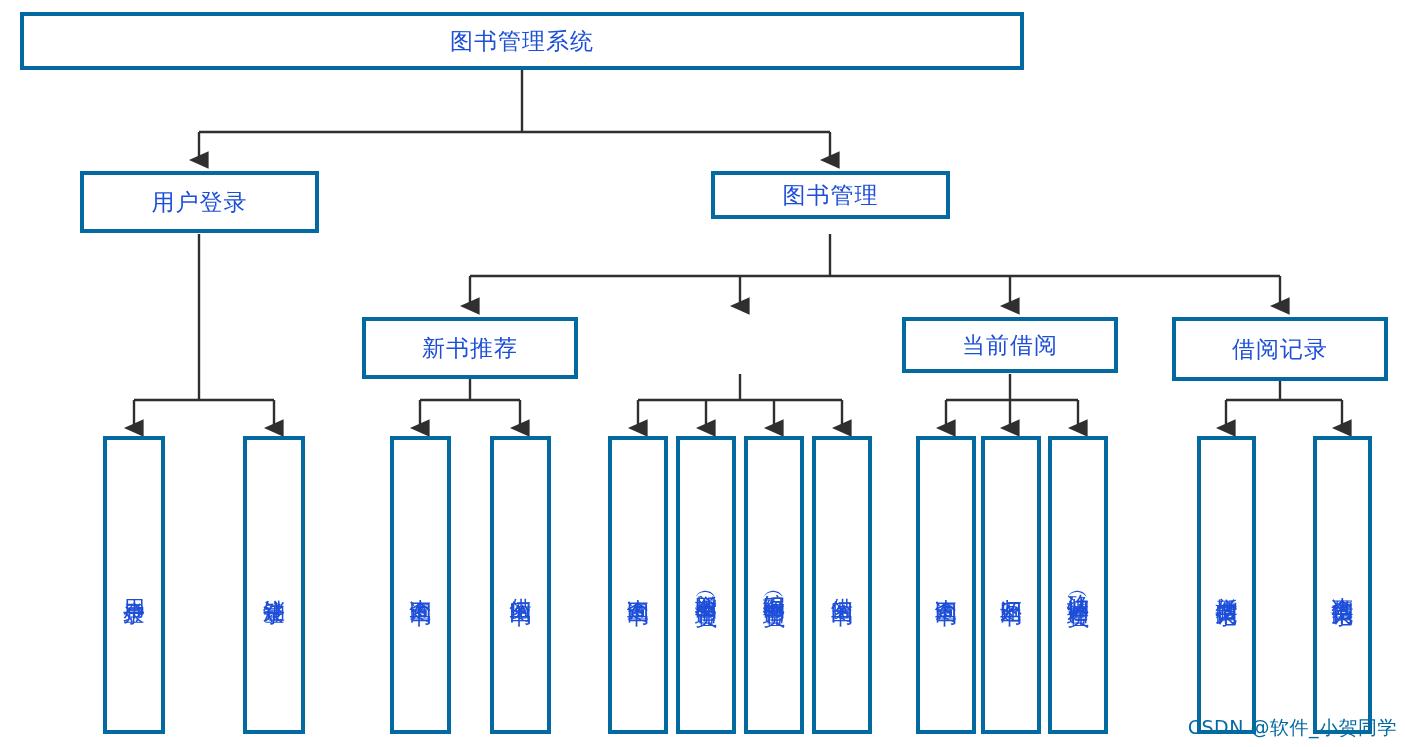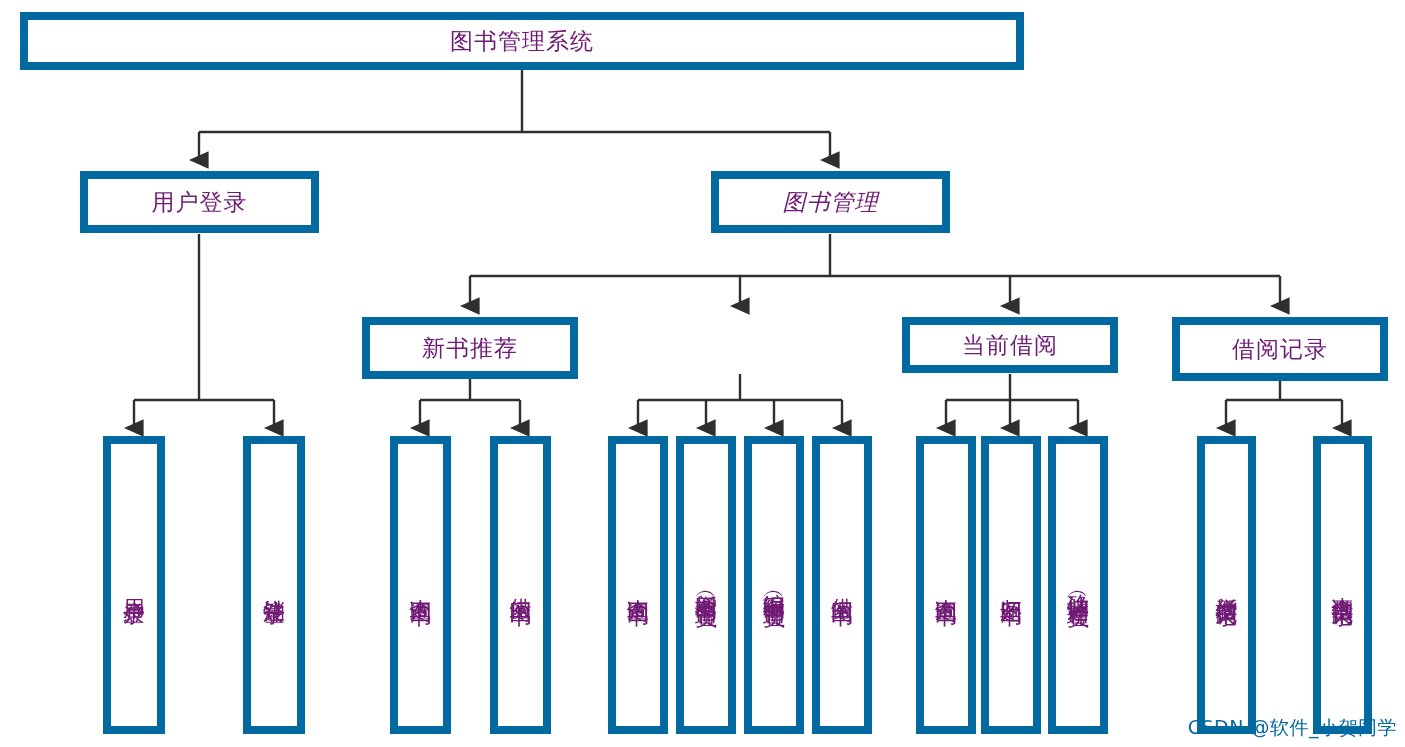--- a/index.html
+++ b/index.html
@@ -13,26 +13,26 @@
   #canvas {
     position: relative;
     width: 1405px;
     height: 747px;
     background: #ffffff;
     overflow: hidden;
   }
   .node {
     position: absolute;
     box-sizing: border-box;
-    border: 8px solid #0369a1;
+    border: 4px solid #0369a1;
     background: #ffffff;
     display: flex;
     align-items: center;
     justify-content: center;
-    color: #701a75;
+    color: #1d4ed8;
   }
   .node.horiz {
     font-size: 23px;
     letter-spacing: 1px;
   }
   .node.vert {
     writing-mode: vertical-rl;
     text-orientation: upright;
     font-size: 22px;
     line-height: 1.18;
@@ -120,21 +120,21 @@
     </g>
   </svg>
 
   <div class="node horiz" style="left:20px; top:12px; width:1004px; height:58px;">
     <span>图书管理系统</span>
   </div>
 
   <div class="node horiz" style="left:80px; top:171px; width:239px; height:62px;">
     <span>用户登录</span>
   </div>
-  <div class="node horiz" style="left:711px; top:171px; width:239px; height:62px;font-style:italic;">
+  <div class="node horiz" style="left:711px; top:171px; width:239px; height:48px;">
     <span>图书管理</span>
   </div>
 
   <div class="node horiz" style="left:362px; top:317px; width:216px; height:62px;">
     <span>新书推荐</span>
   </div>
   <div class="node horiz" style="left:902px; top:317px; width:216px; height:56px;">
     <span>当前借阅</span>
   </div>
   <div class="node horiz" style="left:1172px; top:317px; width:216px; height:64px;">

